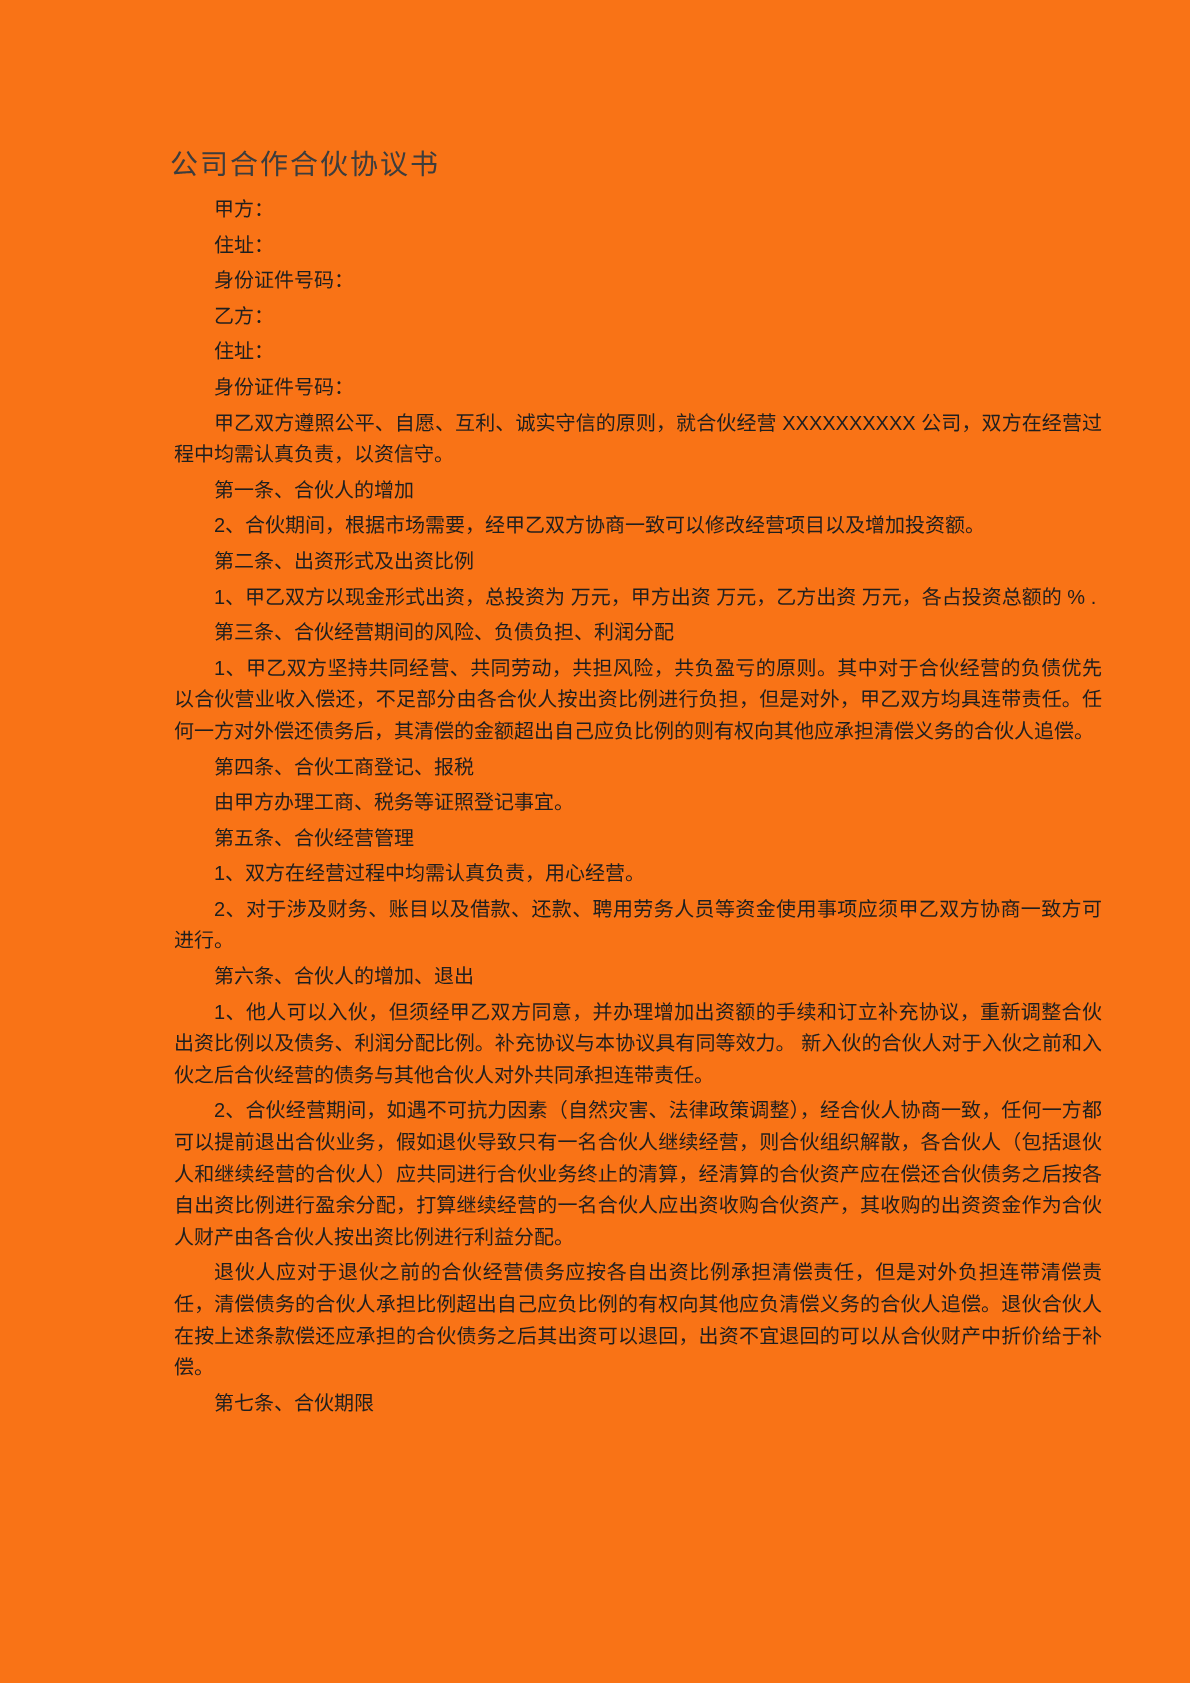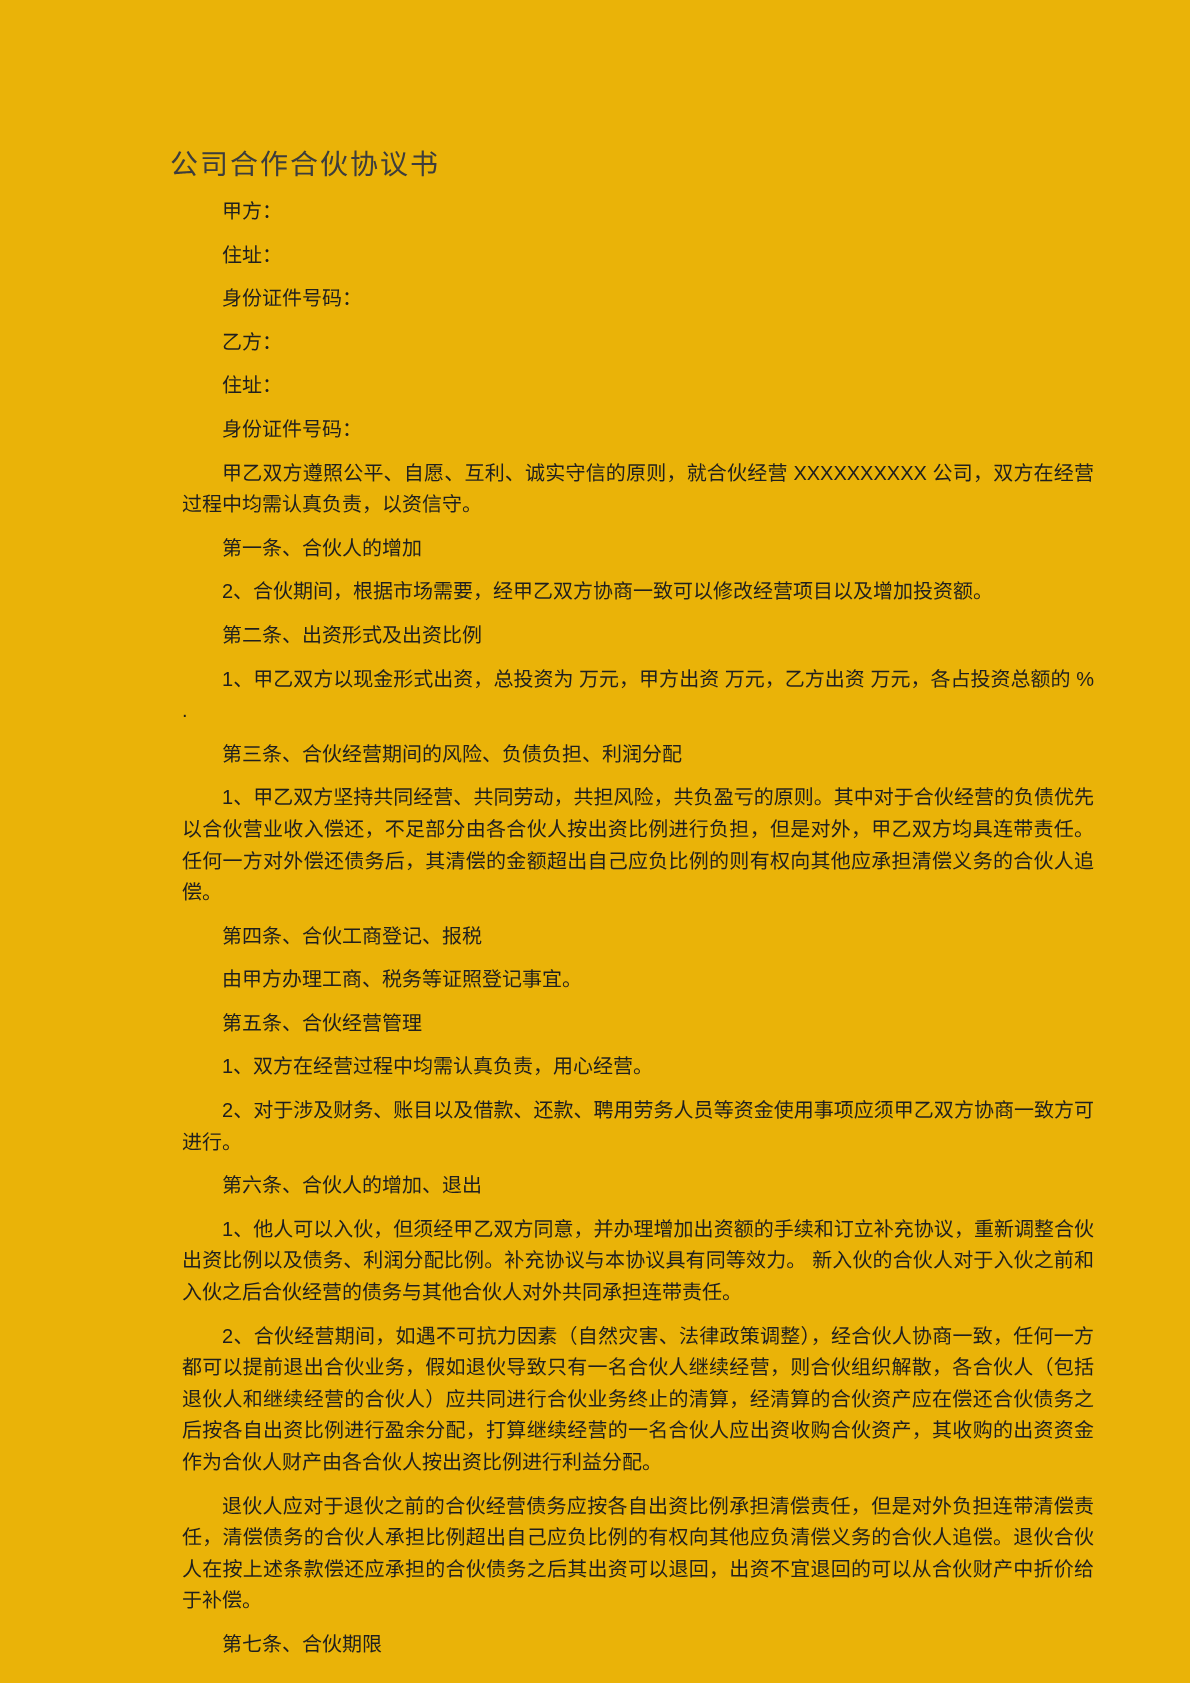--- a/index.html
+++ b/index.html
@@ -11,40 +11,40 @@
     width: 1190px;
     height: 1683px;
     overflow: hidden;
     position: relative;
   }
   .page {
     box-sizing: border-box;
     width: 1190px;
     height: 1683px;
     padding: 146px 84px 0 170px;
-    background: #eab308;
+    background: #f97316;
   }
   .doc-title {
     margin: 0 0 10px 0;
     font-family: "Liberation Serif", "DejaVu Serif", serif;
     font-weight: 400;
     font-size: 28px;
     line-height: 38px;
     color: #3d3d3d;
     letter-spacing: 2px;
   }
   .doc-body {
     font-family: "Liberation Sans", "DejaVu Sans", sans-serif;
     font-size: 20px;
     line-height: 31.6px;
     color: #1f1f1f;
     font-weight: 500;
   }
   .doc-body p.para {
-    margin: 12px;
+    margin: 4px;
     text-indent: 2em;
     text-align: justify;
     word-break: break-all;
   }
 </style>
 </head>
 <body>
 
 <div class="page">
   <h1 class="doc-title">公司合作合伙协议书</h1>

